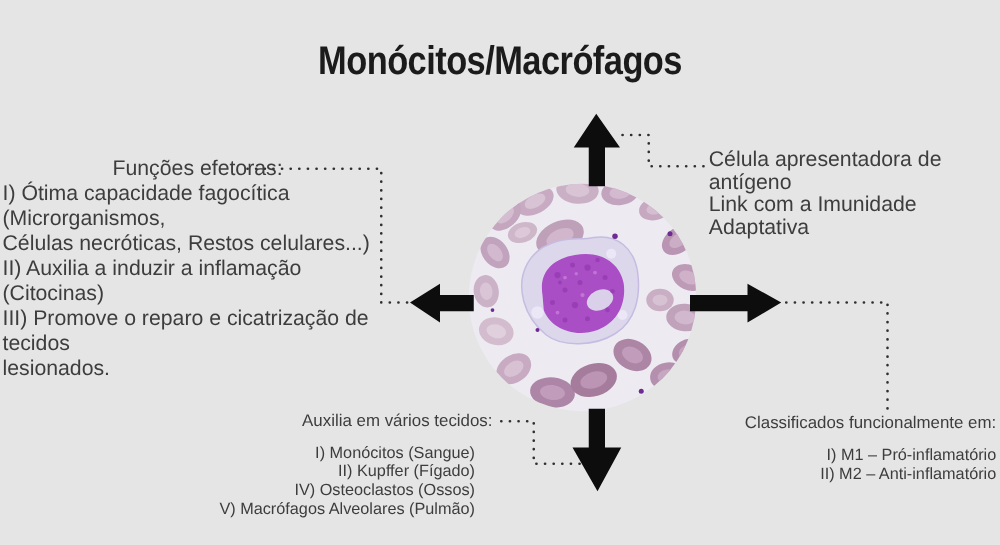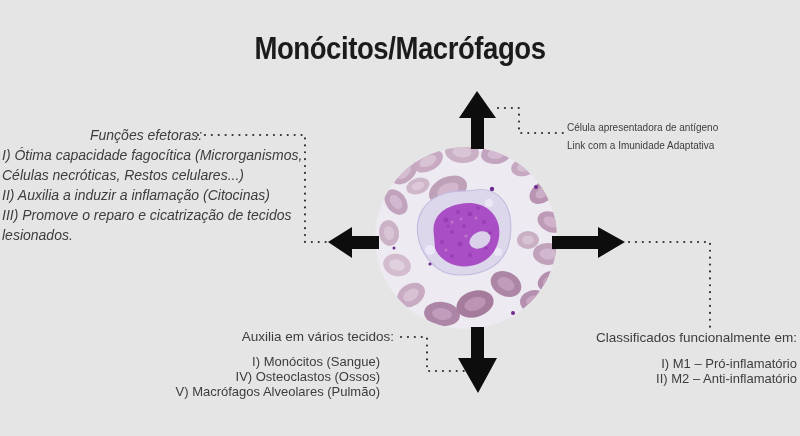--- a/index.html
+++ b/index.html
@@ -7,23 +7,23 @@
     position:relative; width:800px; height:436px; background:#e5e5e5;
     overflow:hidden; font-family:"Liberation Sans", sans-serif;
   }
   .title {
     position:absolute; top:30px; left:0; right:0; margin:0;
     text-align:center; font-size:32px; font-weight:bold; color:#1b1b1b;
     letter-spacing:-0.5px; transform:scaleX(0.86);
   }
   .art { position:absolute; left:0; top:0; }
   .txt { position:absolute; color:#3d3d3d; }
-  .effector { left:2px; top:125px; width:316px; font-size:14px; line-height:20px;font-style:italic; }
+  .effector { left:2px; top:125px; width:316px; font-size:17px; line-height:20px; }
   .effector .heading { margin-left:88px; }
-  .antigen { left:567px; top:119px; font-size:10px; line-height:18px; }
+  .antigen { left:567px; top:119px; font-size:17px; line-height:18px; }
   .tissues { left:140px; top:329px; width:240px; text-align:right; font-size:13px; }
   .tissues .heading { font-size:13.5px; line-height:16px; margin-right:-14px; margin-bottom:9px; }
   .tissues .item { line-height:15px; }
   .classification { left:595px; top:330px; width:202px; text-align:right; font-size:13px; }
   .classification .heading { font-size:13.5px; line-height:16px; margin-bottom:10px; }
   .classification .item { line-height:15px; }
 </style>
 </head>
 <body>
 
@@ -190,20 +190,21 @@
   </div>
 
   <div class="txt antigen">
     <div>Célula apresentadora de antígeno</div>
     <div>Link com a Imunidade Adaptativa</div>
   </div>
 
   <div class="txt tissues">
     <div class="heading">Auxilia em vários tecidos:</div>
     <div class="item">I) Monócitos (Sangue)</div>
+    <div class="item">II) Kupffer (Fígado)</div>
     <div class="item">IV) Osteoclastos (Ossos)</div>
     <div class="item">V) Macrófagos Alveolares (Pulmão)</div>
   </div>
 
   <div class="txt classification">
     <div class="heading">Classificados funcionalmente em:</div>
     <div class="item">I) M1 – Pró-inflamatório</div>
     <div class="item">II) M2 – Anti-inflamatório</div>
   </div>
 

